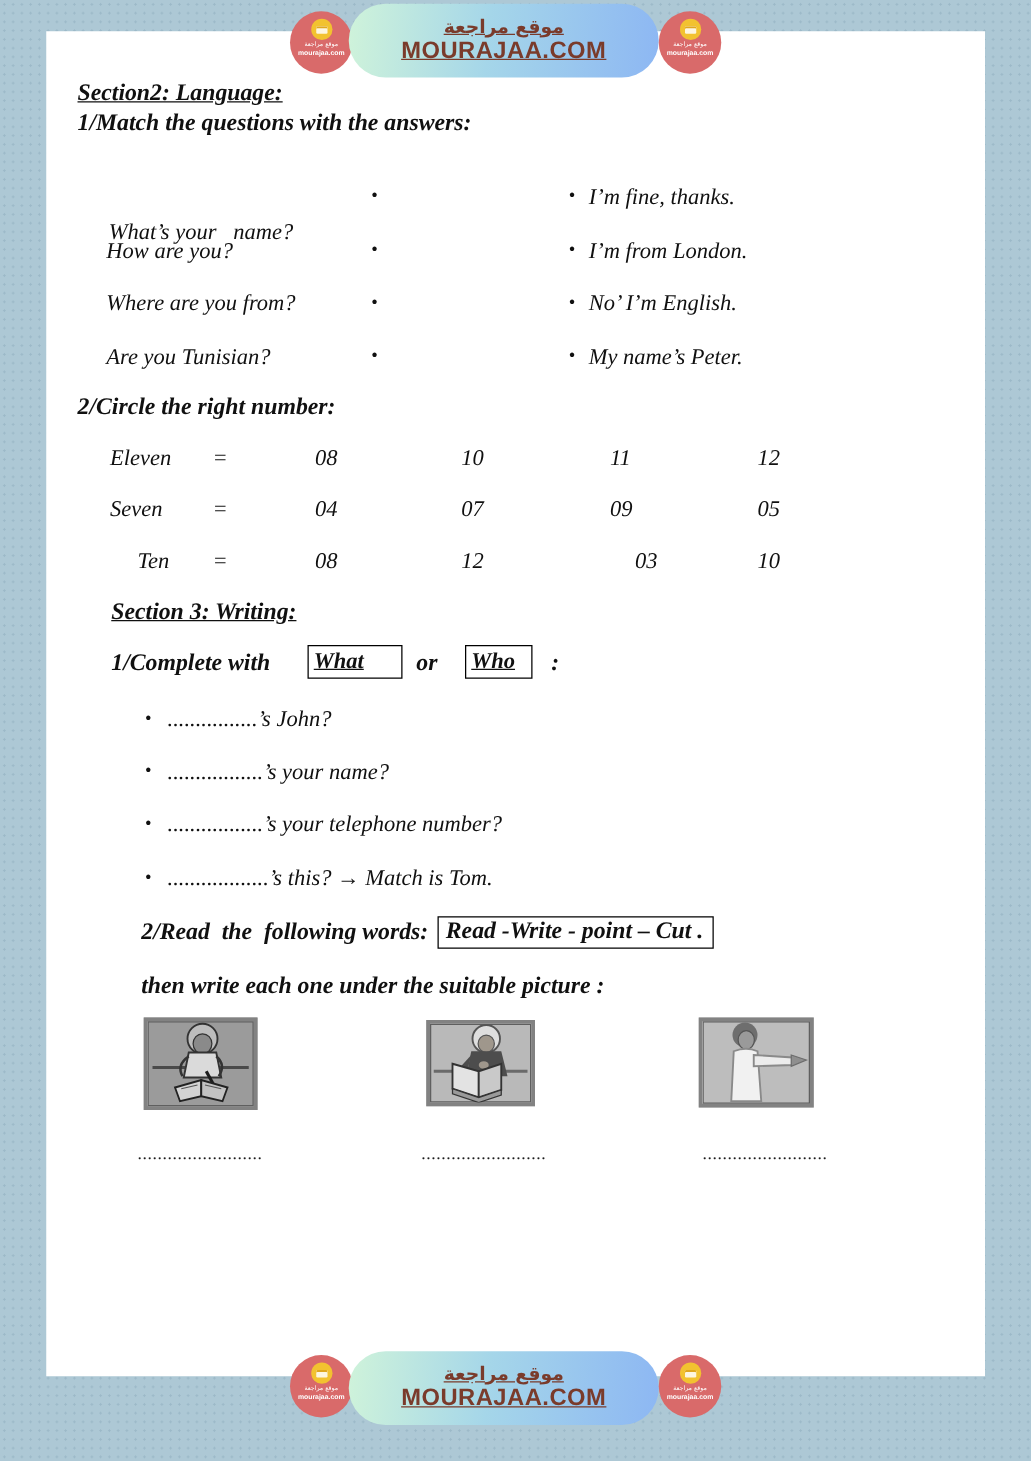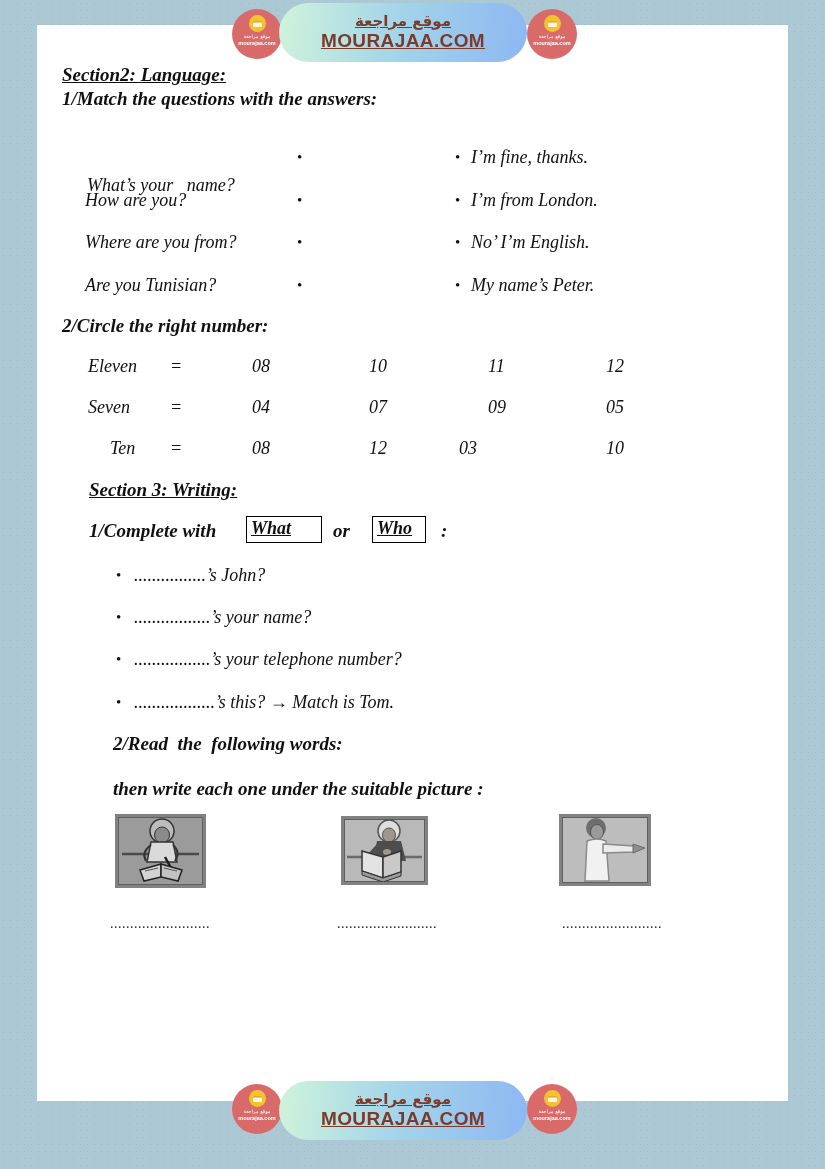--- a/index.html
+++ b/index.html
@@ -112,21 +112,21 @@
 <div class="abs it" style="left:170px;top:397px;">=</div>
 <div class="abs it" style="left:252px;top:397px;">04</div>
 <div class="abs it" style="left:369px;top:397px;">07</div>
 <div class="abs it" style="left:488px;top:397px;">09</div>
 <div class="abs it" style="left:606px;top:397px;">05</div>
 
 <div class="abs it" style="left:88px;top:438px;margin-left:22px;">Ten</div>
 <div class="abs it" style="left:170px;top:438px;">=</div>
 <div class="abs it" style="left:252px;top:438px;">08</div>
 <div class="abs it" style="left:369px;top:438px;">12</div>
-<div class="abs it" style="left:459px;top:438px;">03</div>
+<div class="abs it" style="left:508px;top:438px;">03</div>
 <div class="abs it" style="left:606px;top:438px;">10</div>
 
 <div class="abs h u" style="left:89px;top:479px;">Section 3: Writing:</div>
 
 <div class="abs h" style="left:89px;top:520px;">1/Complete with</div>
 <div class="wbox" style="left:246px;top:516px;width:64px;">
   <span class="wu">What</span>
 </div>
 <div class="abs h" style="left:333px;top:520px;">or</div>
 <div class="wbox" style="left:372px;top:516px;width:42px;">
@@ -138,20 +138,21 @@
 <div class="abs it" style="left:134px;top:565px;">................’s John?</div>
 <div class="abs bullet" style="left:116px;top:609px;">•</div>
 <div class="abs it" style="left:134px;top:607px;">.................’s your name?</div>
 <div class="abs bullet" style="left:116px;top:651px;">•</div>
 <div class="abs it" style="left:134px;top:649px;">.................’s your telephone number?</div>
 <div class="abs bullet" style="left:116px;top:694px;">•</div>
 <div class="abs it" style="left:134px;top:692px;">..................’s this? → Match is Tom.</div>
 
 <div class="abs readrow" style="left:113px;top:733px;">
   <span class="h" style="position:static;">2/Read  the  following words:</span>
+  <span class="rbox">Read -Write - point – Cut .</span>
 </div>
 <div class="abs h" style="left:113px;top:778px;">then write each one under the suitable picture :</div>
 
 <div class="pic" style="left:115px;top:814px;width:91px;height:74px;background:#9b9b9b;">
   <svg width="85" height="68" viewBox="0 0 85 68">
     <line x1="4" y1="37" x2="81" y2="37" stroke="#4a4a4a" stroke-width="2.5"></line>
     <circle cx="44" cy="14" r="12" fill="#bdbdbd" stroke="#333" stroke-width="1.5"></circle>
     <ellipse cx="44" cy="18" rx="7.5" ry="8" fill="#8a8a8a" stroke="#333"></ellipse>
     <path d="M33 25 L55 25 L59 45 L29 45 Z" fill="#dadada" stroke="#333" stroke-width="1.5"></path>
     <path d="M33 28 Q23 35 28 44" fill="none" stroke="#333" stroke-width="2"></path>

